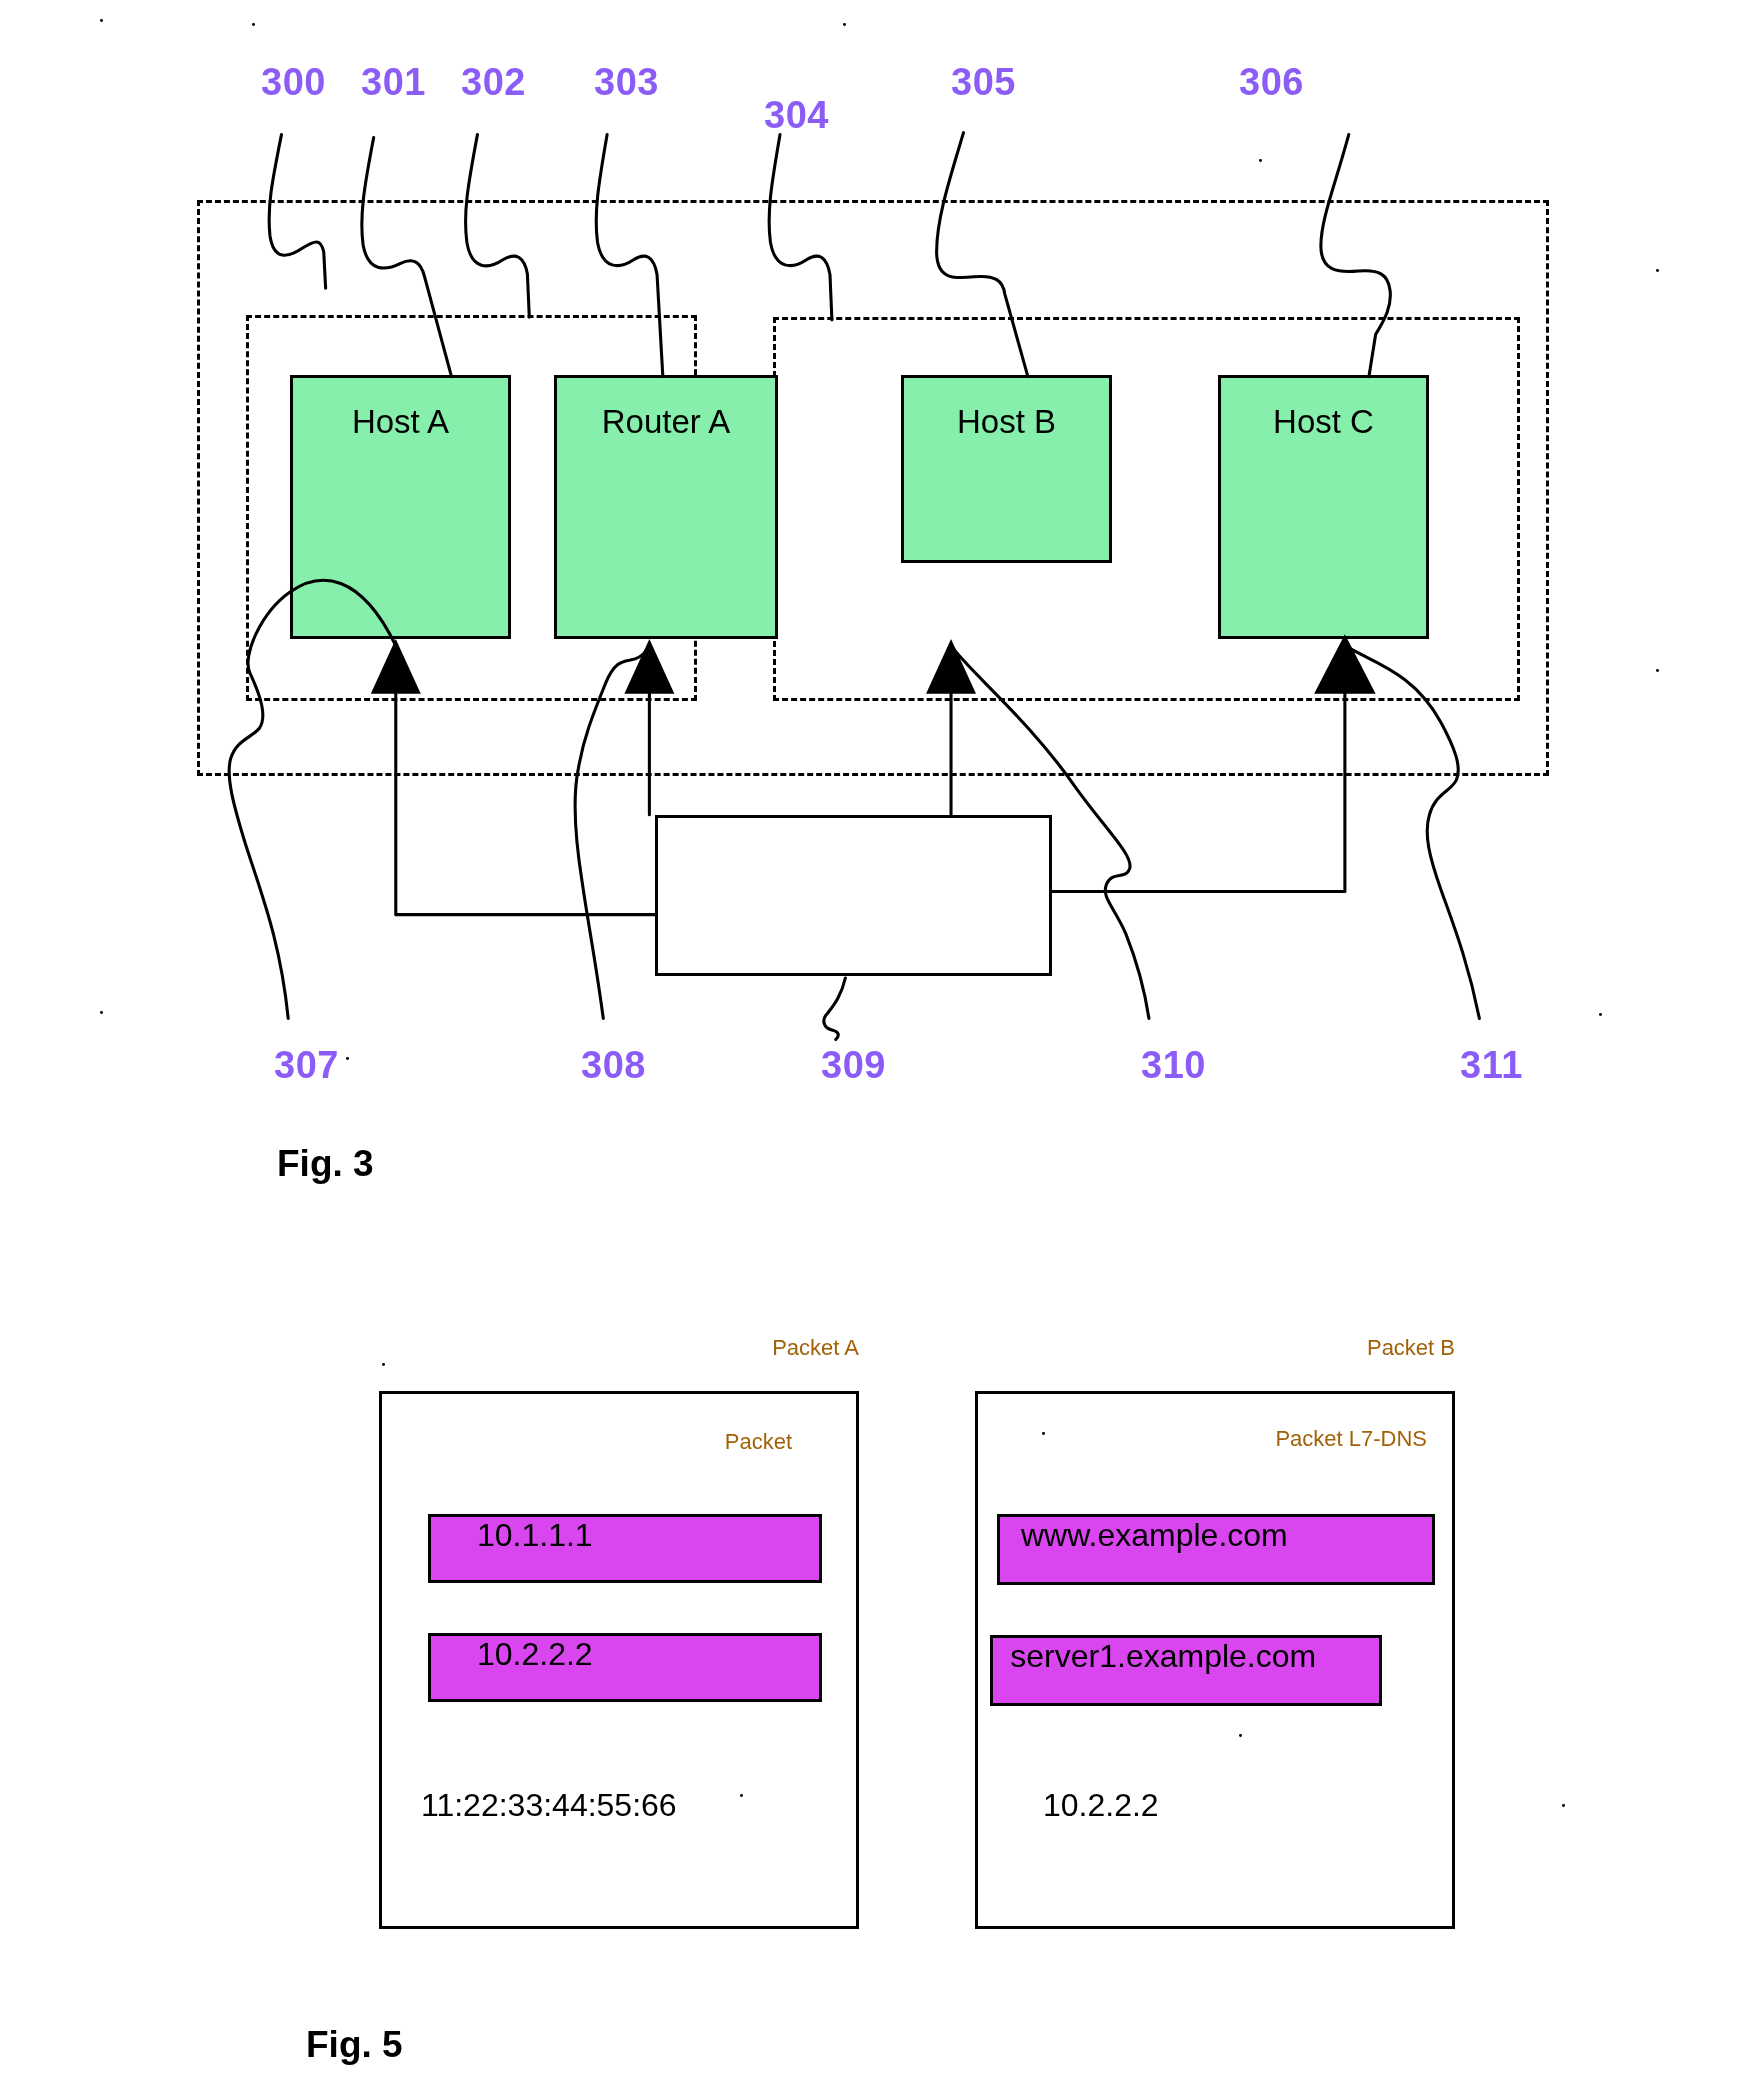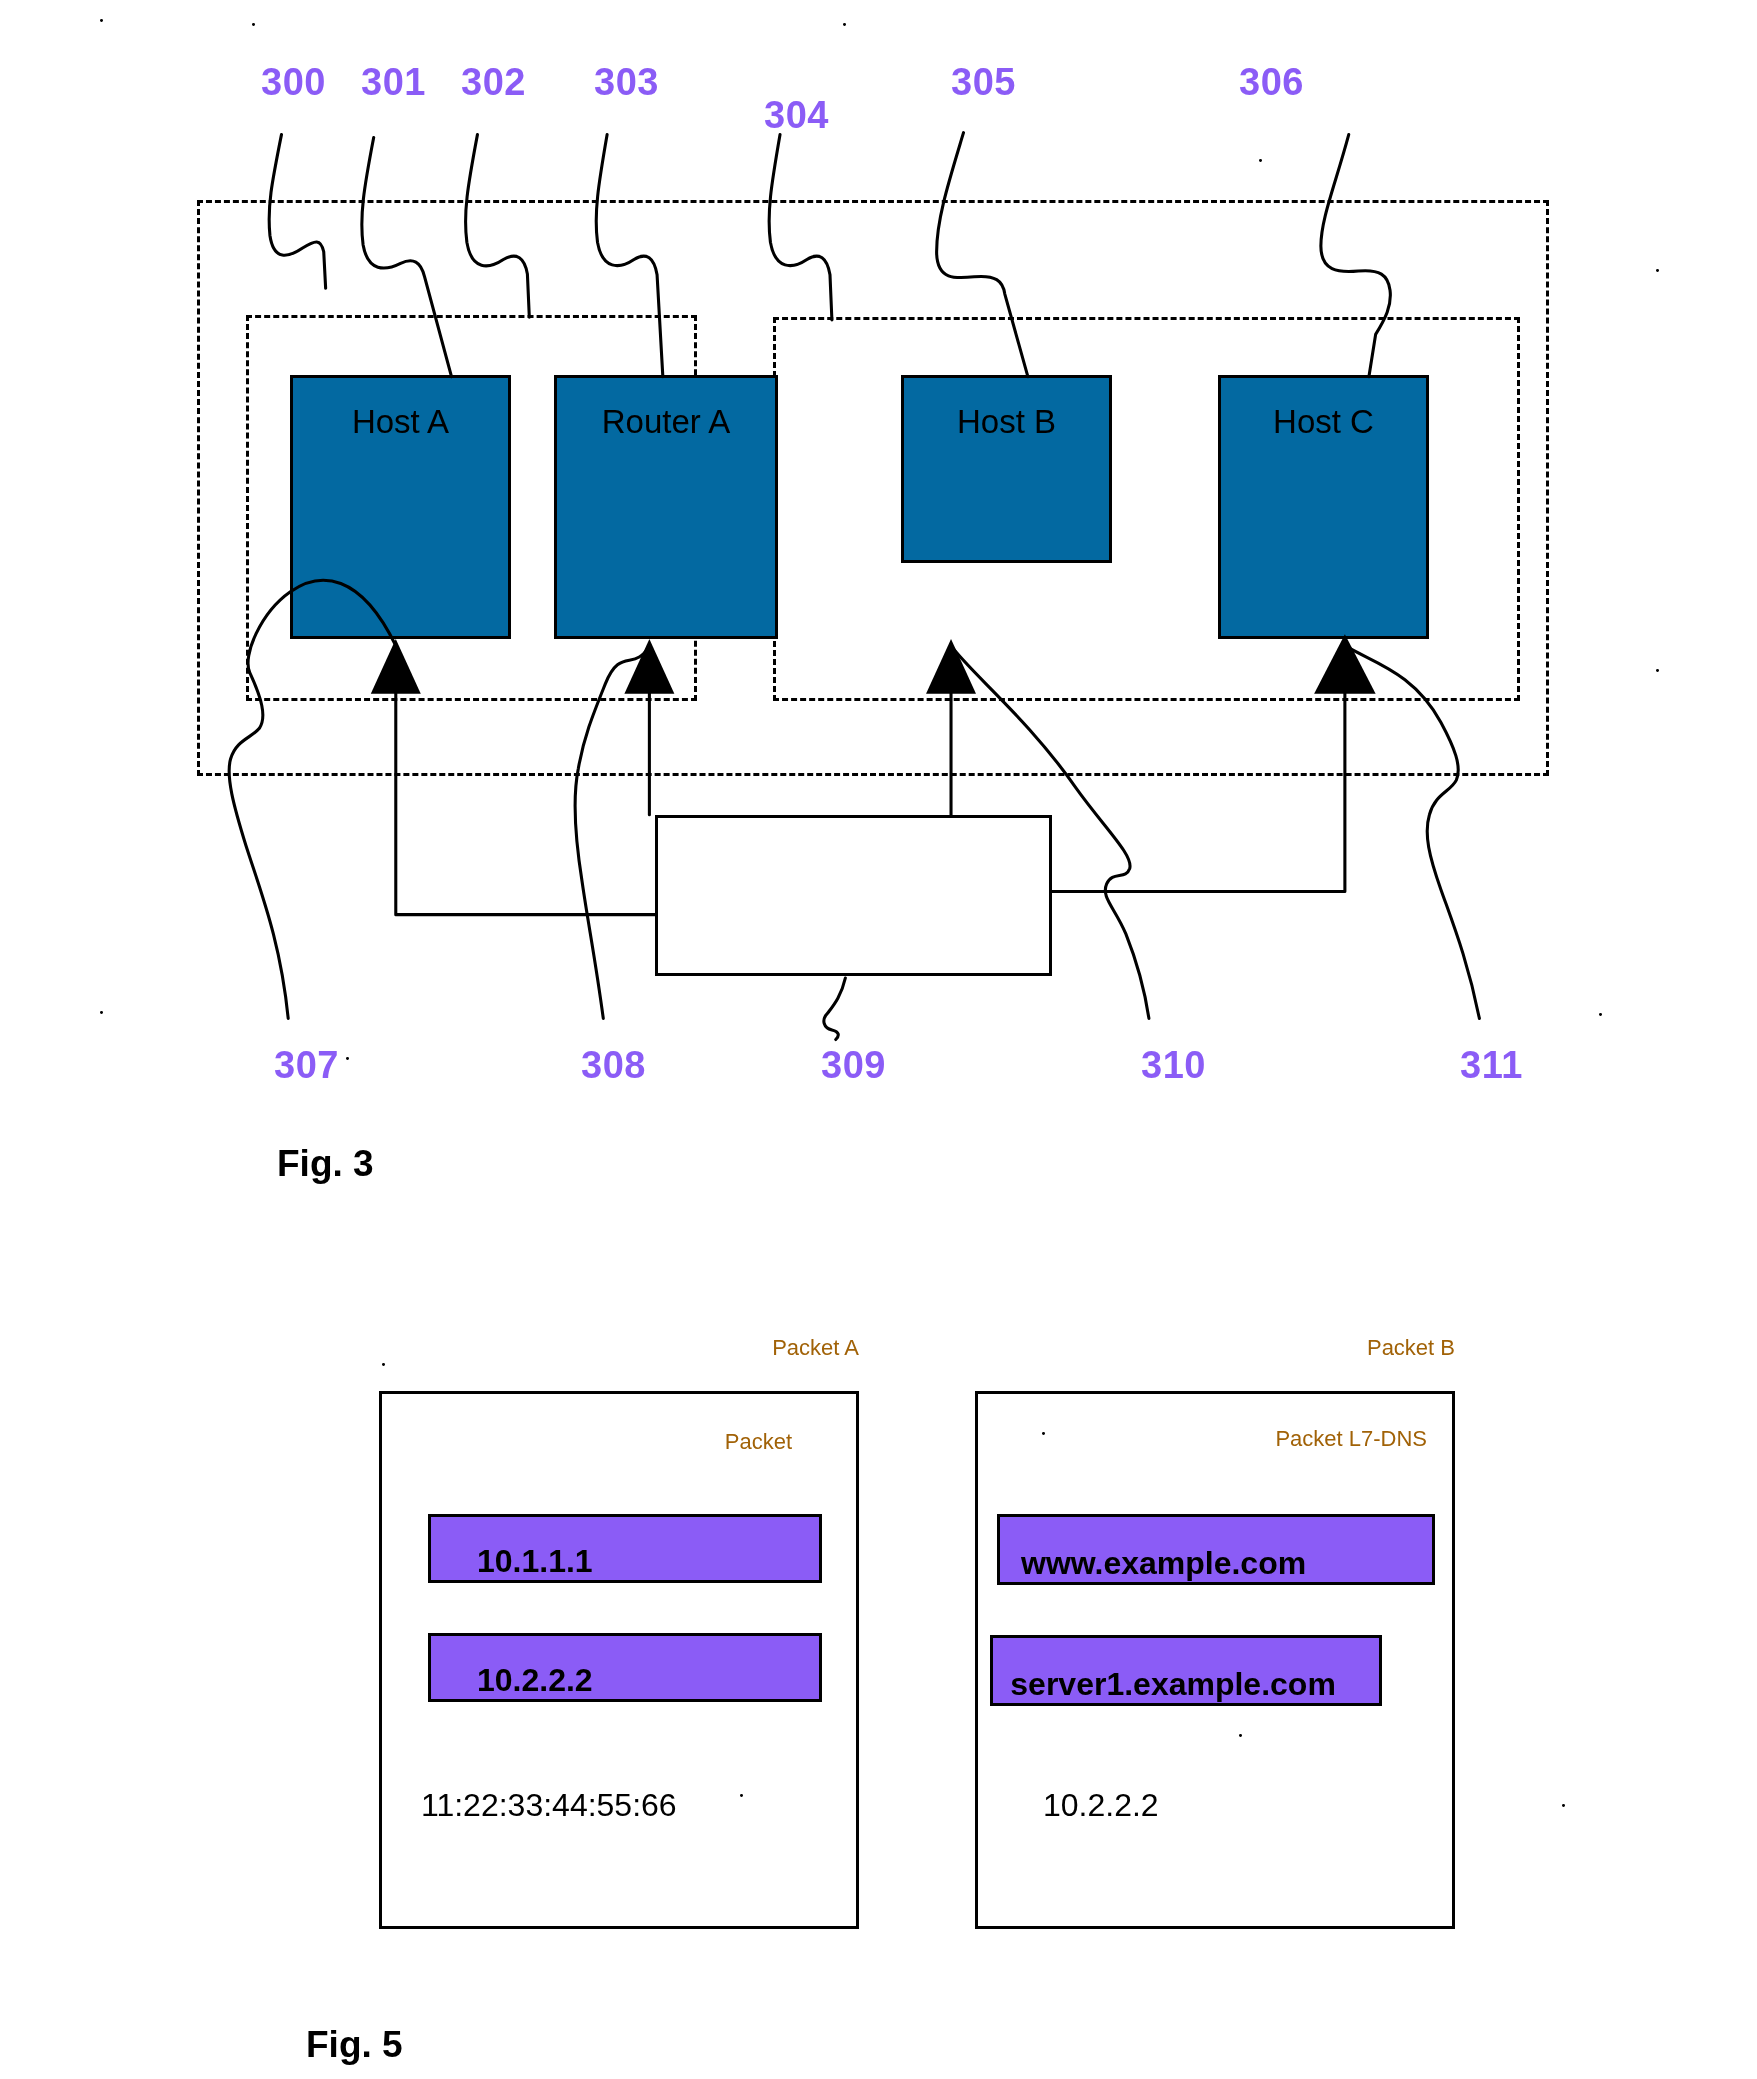--- a/index.html
+++ b/index.html
@@ -64,29 +64,28 @@
     background: #fff;
     box-sizing: border-box;
   }
   .dashedbox {
     border: 3.8px dashed #000;
     background: transparent;
     box-sizing: border-box;
   }
   .innerfield {
     border: 3.8px solid #000;
-    background: #8b5cf6;
+    background: #d946ef;
     box-sizing: border-box;
     display: flex;
-    align-items: flex-end;
-    font-weight: bold;
+    align-items: flex-start;
   }
   .nodebox {
     border: 3.8px solid #000;
-    background: #0369a1;
+    background: #86efac;
     box-sizing: border-box;
   }
   .nodebox .nodelabel {
     position: absolute;
     left: 0; right: 0;
     top: 25px;
   }
   .pktbox {
     border: 3.8px solid #000;
     background: #fff;

